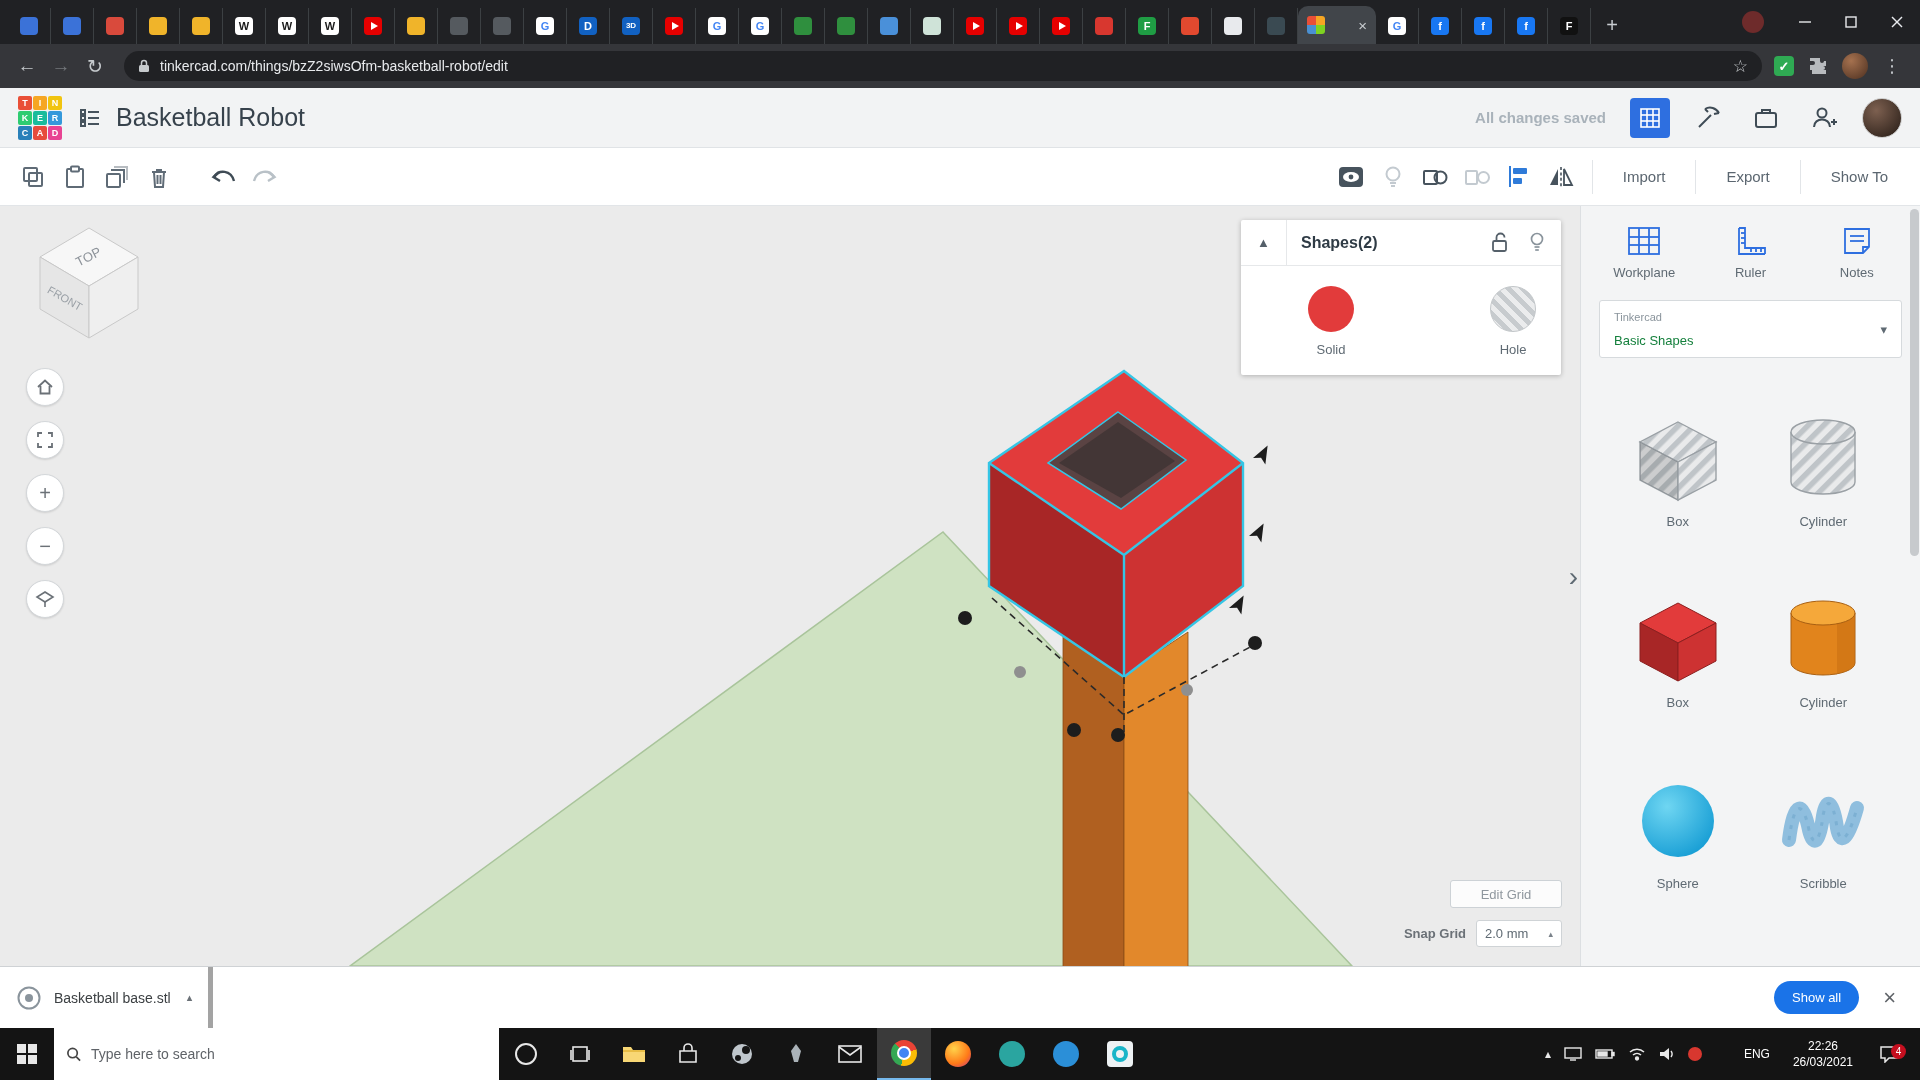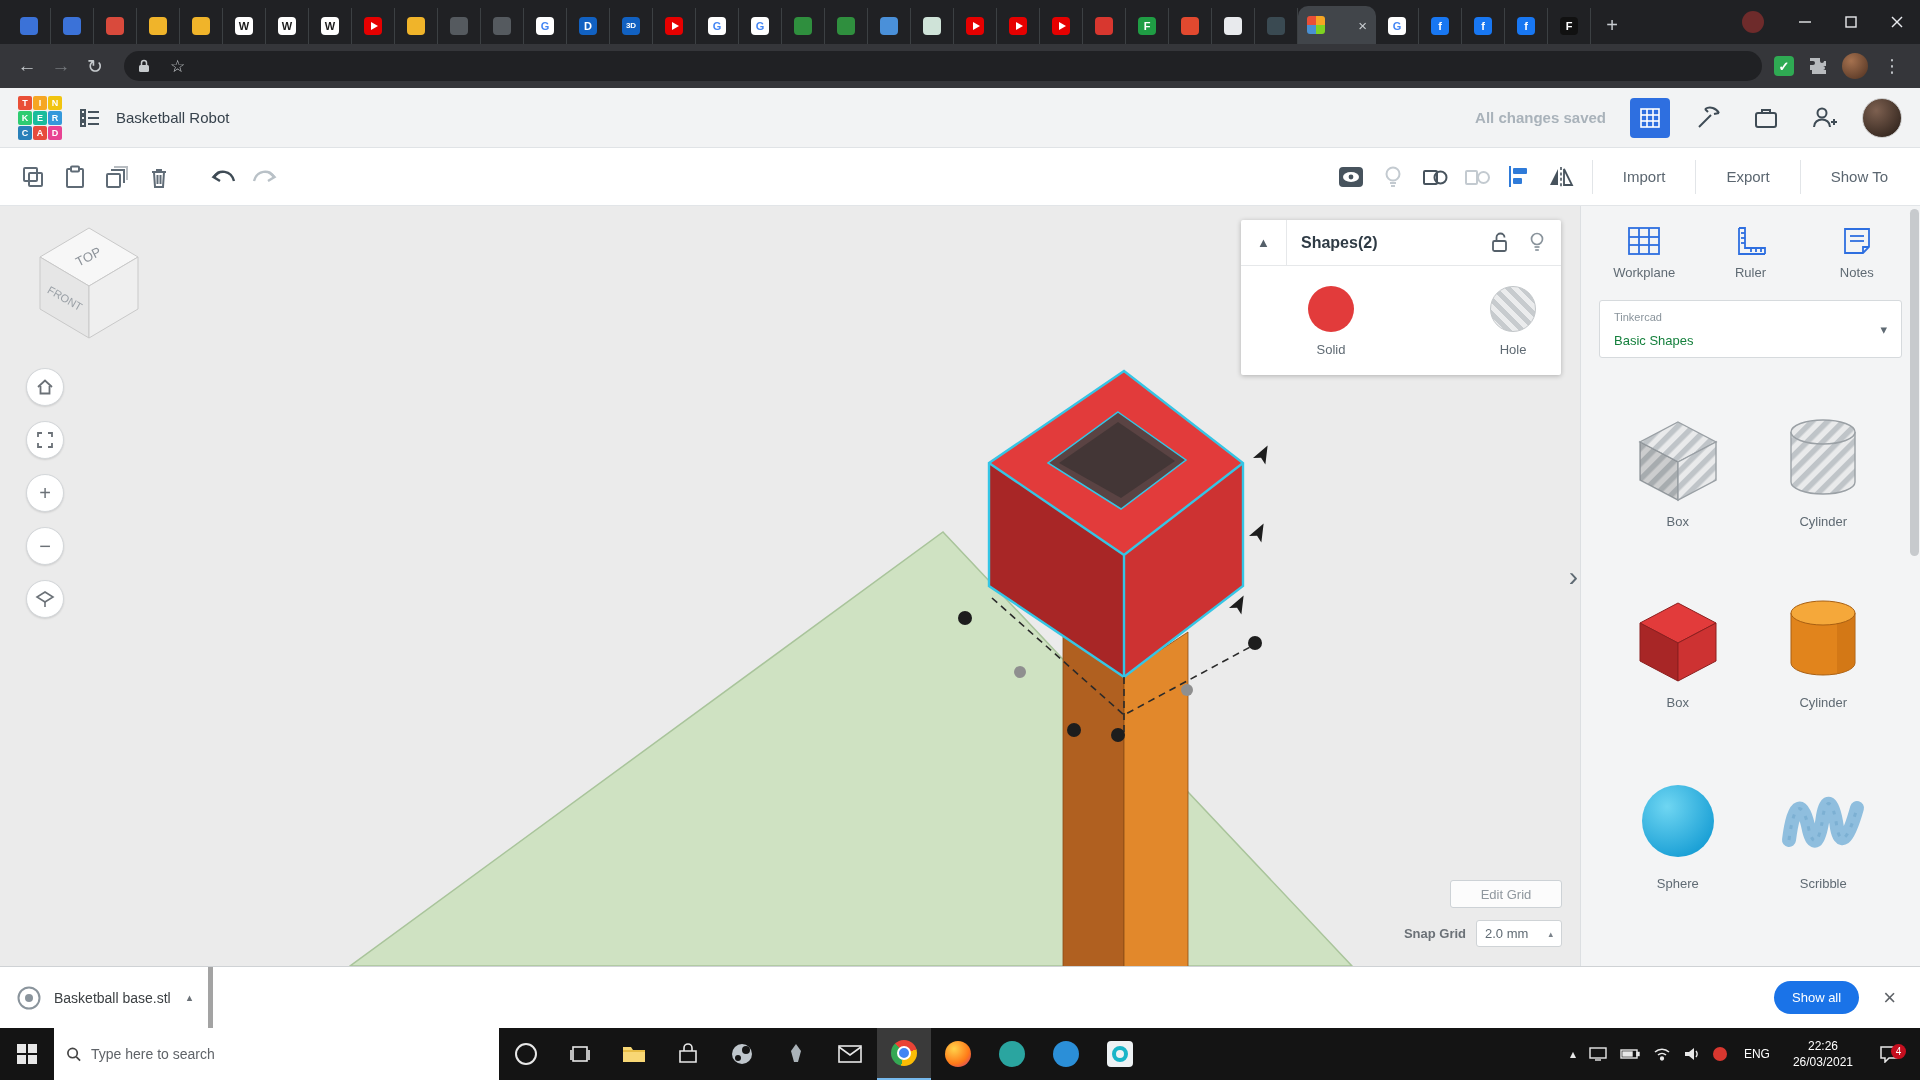--- a/index.html
+++ b/index.html
@@ -40,21 +40,21 @@
   .ext-check { width:20px; height:20px; background:#2faa53; border-radius:4px; color:#fff; font-size:13px;
     font-weight:bold; display:flex; align-items:center; justify-content:center; }
   .ext-avatar { width:26px; height:26px; border-radius:50%; background:radial-gradient(circle at 35% 30%, #a5714f, #4d3020); }
   .kebab { color:#c6cacd; font-size:18px; width:20px; text-align:center; }
 
   
   .tc-header { height:60px; background:#f2f3f4; border-bottom:1px solid #e0e3e6; display:flex; align-items:center; padding:0 18px; }
   .tc-logo { display:grid; grid-template-columns:repeat(3,14px); grid-template-rows:repeat(3,14px); gap:1px; margin-right:16px; }
   .tc-logo div { display:flex; align-items:center; justify-content:center; color:#fff; font-size:9px; font-weight:bold; border-radius:2px; }
   .hd-listicon { margin-right:14px; display:flex; }
-  .tc-title { font-size:15px; color:#37424c; }
+  .tc-title { font-size:25px; color:#37424c; }
   .hd-right { margin-left:auto; display:flex; align-items:center; gap:18px; }
   .saved { color:#a9b2ba; font-size:15px; font-weight:bold; margin-right:6px; }
   .grid-btn { width:40px; height:40px; border-radius:4px; background:var(--tinkercad-blue,#2e6fe0);
     display:flex; align-items:center; justify-content:center; }
   .hd-icon { width:40px; height:40px; display:flex; align-items:center; justify-content:center; }
   .hd-avatar { width:40px; height:40px; border-radius:50%; background:radial-gradient(circle at 35% 30%, #7d6050, #241a14); border:1px solid #ccc; }
 
   
   .tc-toolbar { height:58px; background:#fff; border-bottom:1px solid #e2e5e8; display:flex; align-items:center; padding:0 12px; }
   .tb-btn { width:42px; height:42px; display:flex; align-items:center; justify-content:center; border-radius:4px; }
@@ -132,21 +132,21 @@
   .tk-cell.active { background:#3a3a3a; border-bottom:2px solid #76b9ed; }
   .tk-search { width:445px; background:#fff; display:flex; align-items:center; padding:0 12px; gap:10px; }
   .tk-search input { border:none; outline:none; font-size:14px; color:#202124; width:100%; font-family:inherit; background:transparent; }
   .tk-search input::placeholder { color:#5f6368; }
   .tk-icon-circle { width:26px; height:26px; border-radius:50%; }
   .chrome-ball { width:26px; height:26px; border-radius:50%; position:relative;
     background:conic-gradient(from -45deg, #ea4335 0 33%, #fbbc05 33% 66%, #34a853 66% 100%); }
   .chrome-ball::after { content:""; position:absolute; inset:6px; border-radius:50%; background:#4285f4; border:2.5px solid #fff; }
   .tray { margin-left:auto; display:flex; align-items:center; gap:13px; padding-right:14px; }
   .tray .glyph { color:#e8e8e8; font-size:12px; }
-  .tk-lang { color:#fff; font-size:12px; padding:0 4px; }
+  .tk-lang { color:#fff; font-size:12px; padding:0 4px;margin-left:25px; }
   .tk-clock { color:#fff; font-size:12px; text-align:center; line-height:1.35; padding:0 6px; }
   .tk-action { position:relative; display:flex; align-items:center; justify-content:center; width:34px; }
   .tk-badge { position:absolute; right:0; bottom:4px; min-width:15px; height:15px; border-radius:8px;
     background:#c50f1f; color:#fff; font-size:10px; display:flex; align-items:center; justify-content:center; padding:0 3px; }
 </style>
 </head>
 <body>
 
 <div class="screen">
 
@@ -333,20 +333,21 @@
     <div class="nav-btn">←</div>
     <div class="nav-btn dim">→</div>
     <div class="nav-btn">↻</div>
     <div class="addr">
       <span class="lock">
         <svg width="12" height="14" viewBox="0 0 12 14">
             <rect x="1" y="6" width="10" height="7" rx="1.5" fill="#c6cacd"></rect>
             <path d="M3.5 6 V4 a2.5 2.5 0 0 1 5 0 V6" fill="none" stroke="#c6cacd" stroke-width="1.5"></path>
           </svg>
       </span>
+      <span class="url">tinkercad.com/things/bzZ2siwsOfm-basketball-robot/edit</span>
       <span class="star">☆</span>
     </div>
     <div class="ext">
       <div class="ext-check">✓</div>
       <span style="display:flex">
         <svg width="20" height="20" viewBox="0 0 20 20" fill="#c6cacd">
             <path d="M8 2h4v3a2 2 0 1 0 4 0h2v5h-3a2 2 0 1 1 0 4h3v4H4v-4H2v-5h3a2 2 0 1 0 0-4H2V2h6z" opacity=".9"></path>
           </svg>
       </span>
       <div class="ext-avatar"></div>

